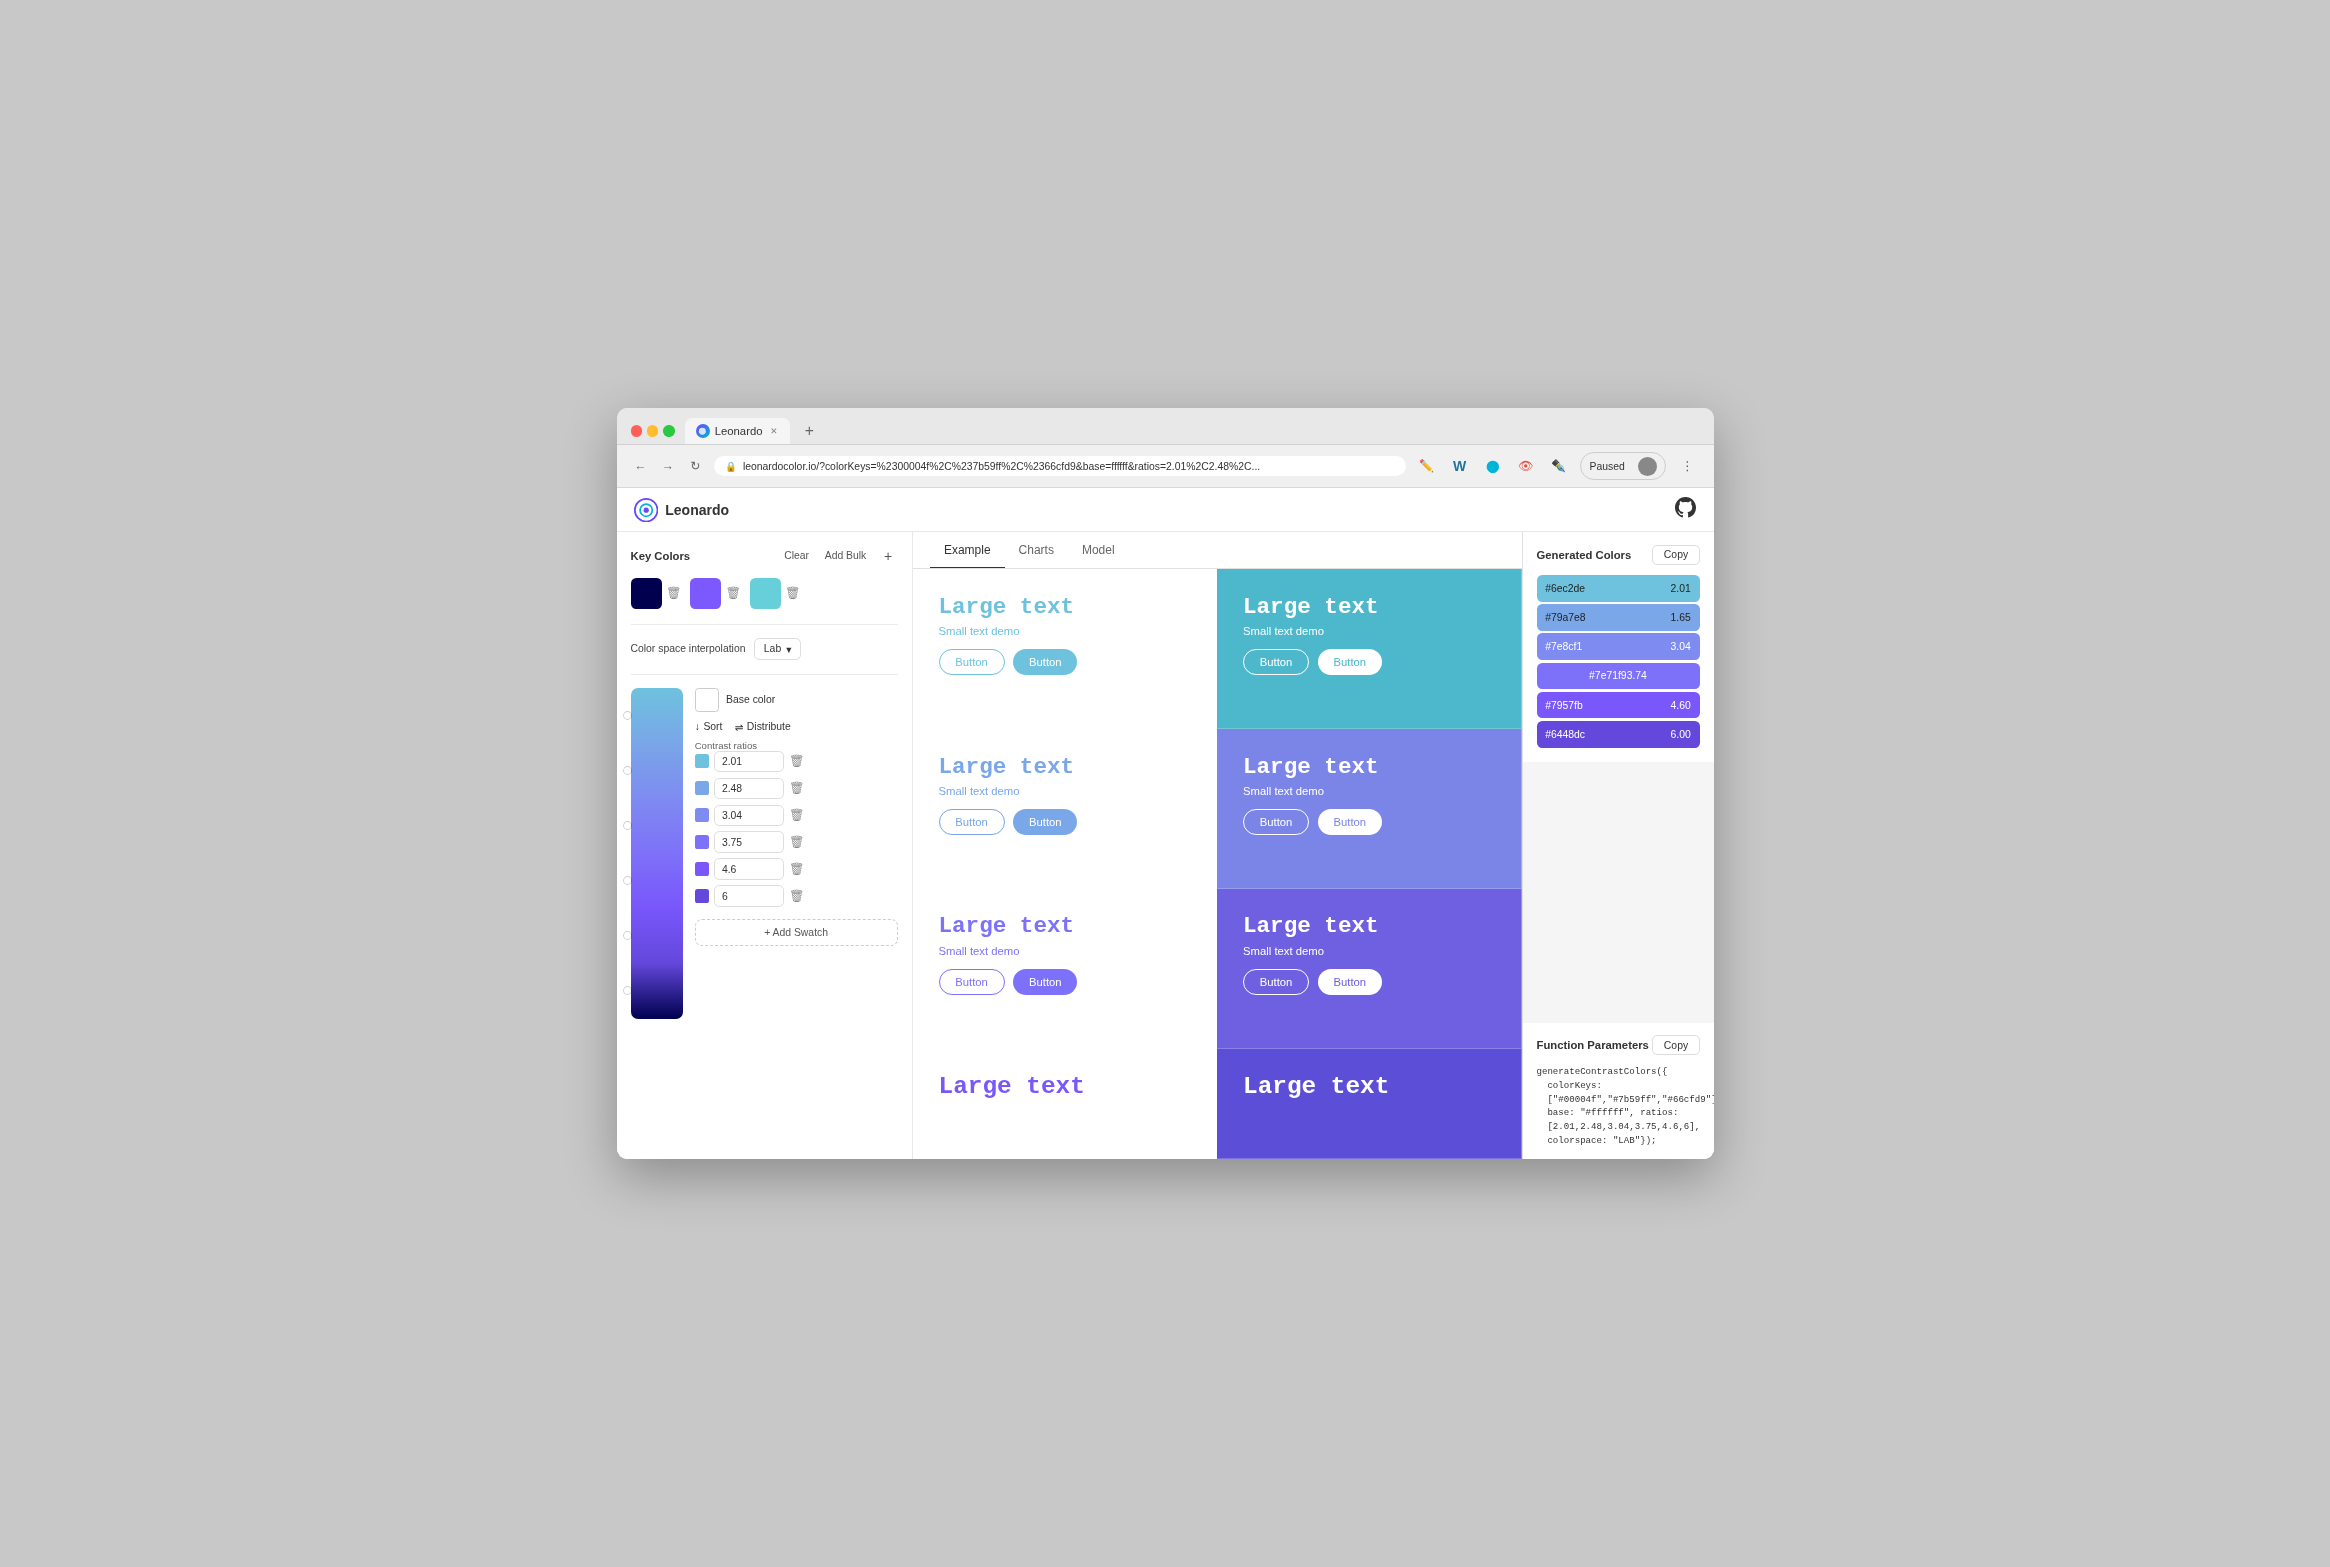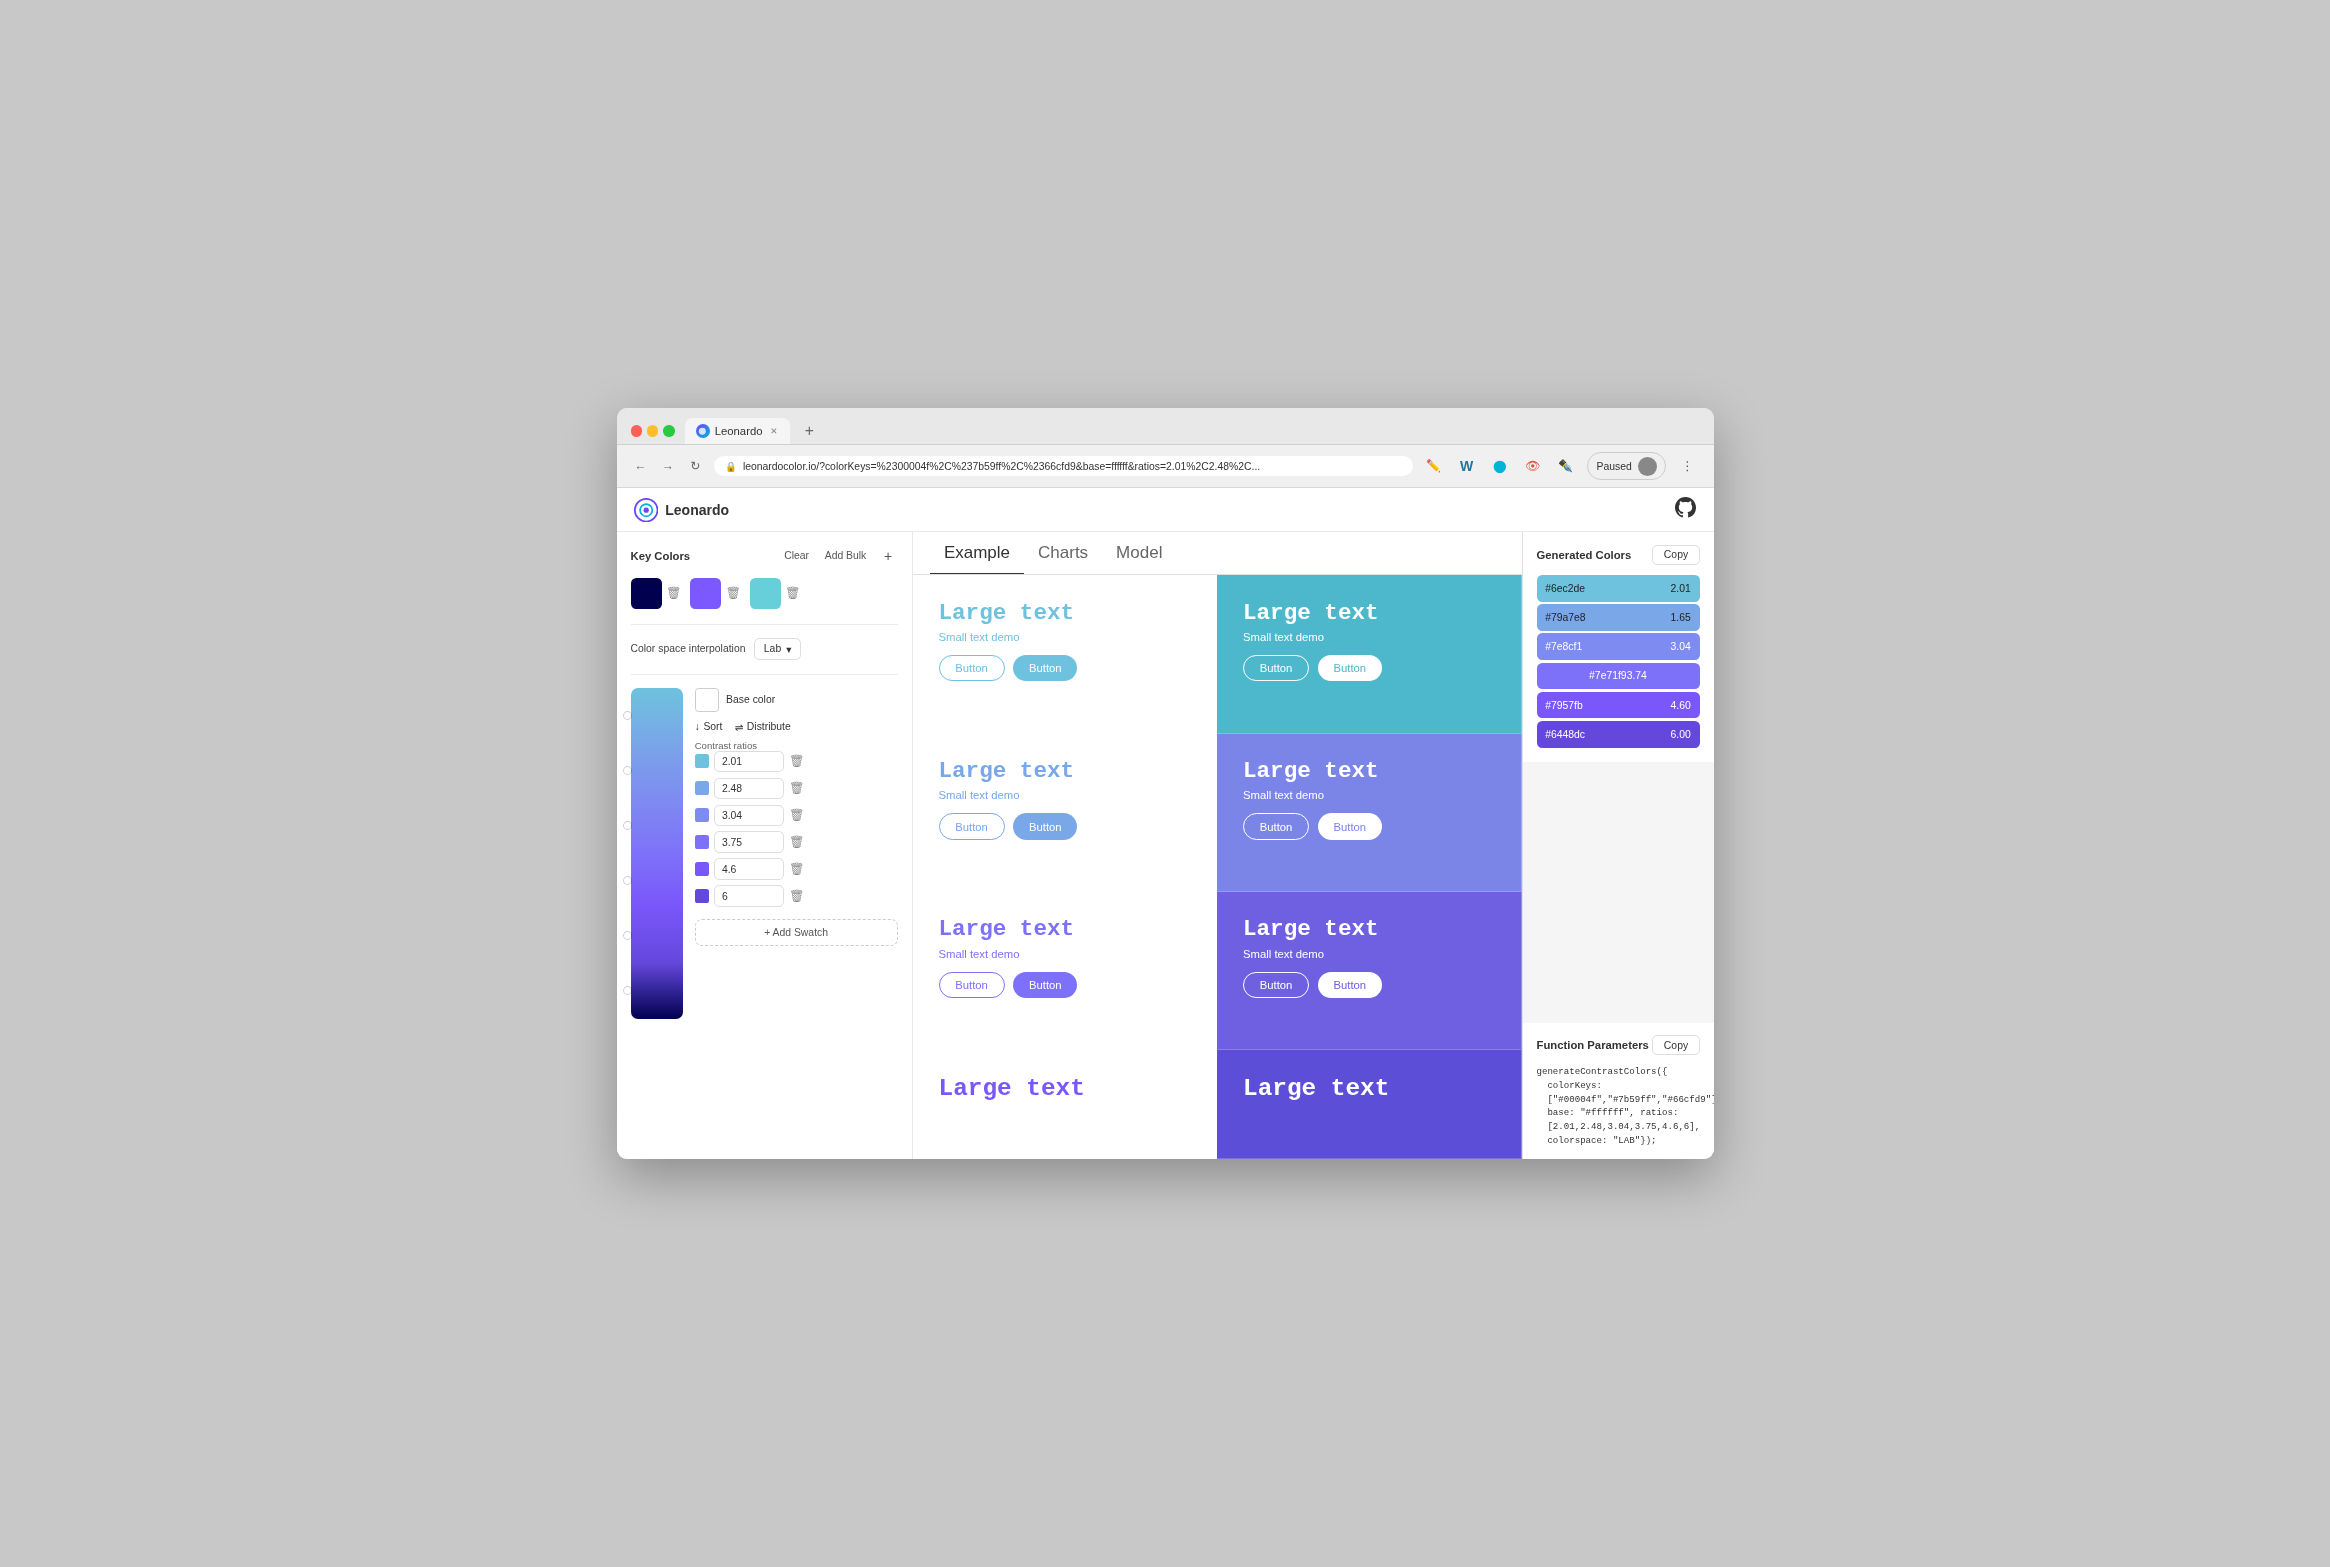--- a/index.html
+++ b/index.html
@@ -120,21 +120,21 @@
     }
     .paused-btn {
       background: #f0f0f0;
       border: 0.9px solid #ccc;
       border-radius: 17.4px;
       padding: 3.5px 8.7px;
       font-size: 10.4px;
       color: #333;
       display: flex;
       align-items: center;
-      gap: 6px;
+      gap: 13px;
       cursor: pointer;
     }
     .avatar-circle {
       width: 19px; height: 19px;
       border-radius: 50%;
       background: #888;
       overflow: hidden;
     }
     
     .app-header {
@@ -365,21 +365,21 @@
     }
     .panel-tabs {
       display: flex;
       gap: 0;
       padding: 0 17.4px;
       background: white;
       border-bottom: 0.9px solid #e0e0e0;
     }
     .panel-tab {
       padding: 10.4px 14px;
-      font-size: 17px;
+      font-size: 12px;
       color: #666;
       cursor: pointer;
       border-bottom: 1.7px solid transparent;
     }
     .panel-tab.active {
       color: #333;
       border-bottom: 1.7px solid #333;
       font-weight: 500;
     }
     .example-grid {

